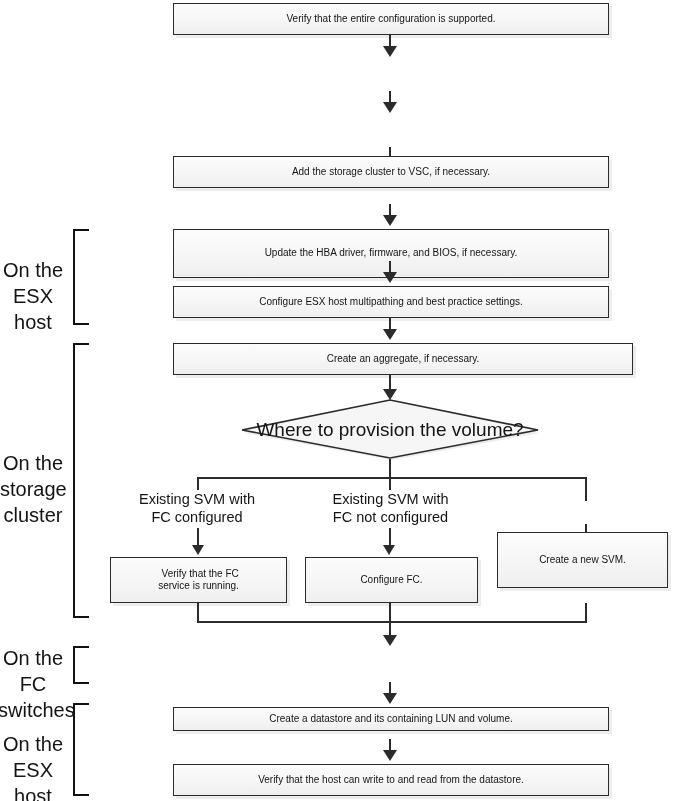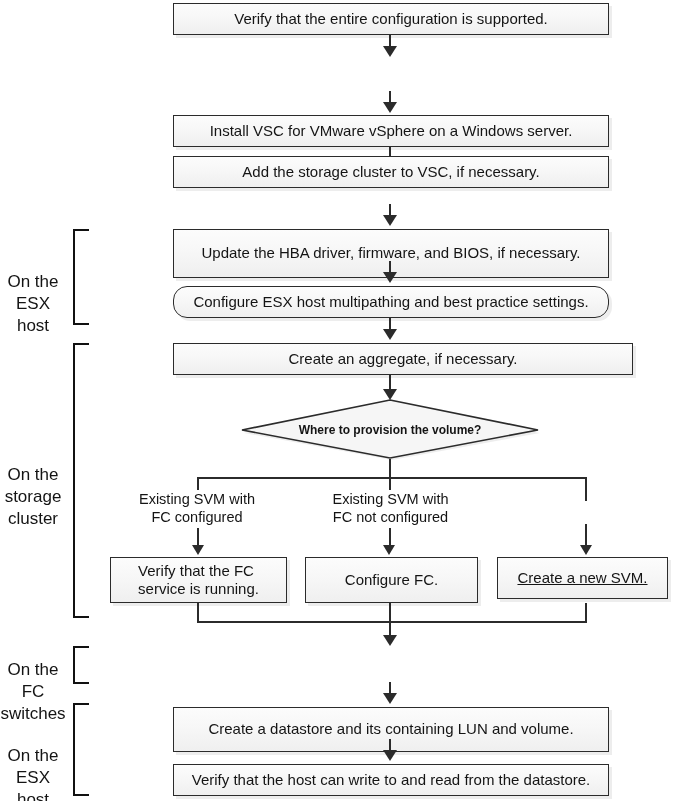--- a/index.html
+++ b/index.html
@@ -22,46 +22,45 @@
   
   .node {
     position: absolute;
     box-sizing: border-box;
     border: 1.5px solid #2b2b2b;
     background: linear-gradient(to bottom, #fcfcfc 0%, #f7f7f7 45%, #efefef 100%);
     box-shadow: 3px 3px 0 0 rgba(0,0,0,0.07);
     display: flex;
     align-items: center;
     justify-content: center;
-    text-align: left;
-    font-size: 15px;
+    text-align: right;
+    font-size: 10px;
     line-height: 1.22;
     color: #141414;
     padding: 8px 6px;
     white-space: pre-line;
   }
 
   
   .diamond-wrap {
     position: absolute;
   }
   .diamond-shape {
     position: absolute;
     inset: 0;
   }
   .diamond-label {
     position: absolute;
     inset: 0;
     display: flex;
     align-items: center;
     justify-content: center;
-    font-size: 12px;
+    font-size: 19px;
     color: #141414;
     text-align: center;
-    font-weight: bold;
   }
 
   
   .vline {
     position: absolute;
     background: #2b2b2b;
     width: 2.4px;
   }
   .hline {
     position: absolute;
@@ -93,25 +92,24 @@
     box-sizing: border-box;
     border-left: 2.2px solid #111;
     border-top: 2.2px solid #111;
     border-bottom: 2.2px solid #111;
     border-right: none;
     width: 16px;
   }
   .phase-label {
     position: absolute;
     text-align: center;
-    font-size: 17px;
+    font-size: 20px;
     line-height: 1.3;
     color: #141414;
     white-space: pre-line;
-    margin-top: 14px;
   }
 
   
   .edge-label {
     position: absolute;
     text-align: center;
     font-size: 14.5px;
     line-height: 1.25;
     color: #141414;
     white-space: pre-line;
@@ -124,36 +122,35 @@
 
   <div class="node" style="left:173px; top:3px; width:436px; height:32px;">Verify that the entire configuration is supported.</div>
 
   <div class="vline" style="left:388.8px; top:35px; height:18px;"></div>
   <div class="arrowhead" style="left:383px; top:46px;"></div>
 
 
   <div class="vline" style="left:388.8px; top:91px; height:18px;"></div>
   <div class="arrowhead" style="left:383px; top:102px;"></div>
 
-  <div class="node" style="left:173px; top:115px; width:436px; height:32px;">Install VSC for VMware vSphere on a Windows server.</div>
 
   <div class="vline" style="left:388.8px; top:147px; height:18px;"></div>
   <div class="arrowhead" style="left:383px; top:158px;"></div>
 
   <div class="node" style="left:173px; top:156px; width:436px; height:32px;">Add the storage cluster to VSC, if necessary.</div>
 
   <div class="vline" style="left:388.8px; top:204px; height:18px;"></div>
   <div class="arrowhead" style="left:383px; top:215px;"></div>
 
   <div class="node" style="left:173px; top:229px; width:436px; height:49px;">Update the HBA driver, firmware, and BIOS, if necessary.</div>
 
   <div class="vline" style="left:388.8px; top:261px; height:18px;"></div>
   <div class="arrowhead" style="left:383px; top:272px;"></div>
 
-  <div class="node" style="left:173px; top:286px; width:436px; height:32px;border-radius:14px;">Configure ESX host multipathing and best practice settings.</div>
+  <div class="node" style="left:173px; top:286px; width:436px; height:32px;">Configure ESX host multipathing and best practice settings.</div>
 
   <div class="vline" style="left:388.8px; top:318px; height:19px;"></div>
   <div class="arrowhead" style="left:383px; top:329px;"></div>
 
   <div class="node" style="left:173px; top:343px; width:460px; height:32px;">Create an aggregate, if necessary.</div>
 
   <div class="vline" style="left:388.8px; top:375px; height:17px;"></div>
   <div class="arrowhead" style="left:383px; top:389px;"></div>
 
   <div class="diamond-wrap" style="left:238px; top:398px; width:304px; height:64px;">
@@ -181,33 +178,33 @@
 
   <div class="vline-thin" style="left:585px; top:476.5px; height:24px;"></div>
   <div class="vline-thin" style="left:585px; top:524px; height:26px;"></div>
   <div class="arrowhead small" style="left:580px; top:545px;"></div>
 
   <div class="node" style="left:305px; top:557px; width:173px; height:46px;">Configure FC.</div>
 
   <div class="node" style="left:110px; top:557px; width:177px; height:46px;">Verify that the FC
 service is running.</div>
 
-  <div class="node" style="left:497px; top:557px; width:171px; height:42px;text-decoration:underline;">Create a new SVM.</div>
+  <div class="node" style="left:497px; top:532px; width:171px; height:56px;">Create a new SVM.</div>
 
   <div class="vline-thin" style="left:197px; top:603px; height:20px;"></div>
   <div class="vline-thin" style="left:585px; top:603px; height:20px;"></div>
   <div class="hline" style="left:197px; top:621px; width:390px;"></div>
   <div class="vline" style="left:388.8px; top:603px; height:36px;"></div>
   <div class="arrowhead" style="left:383px; top:635px;"></div>
 
 
   <div class="vline" style="left:388.8px; top:682px; height:17px;"></div>
   <div class="arrowhead" style="left:383px; top:693px;"></div>
 
-  <div class="node" style="left:173px; top:707px; width:436px; height:45px;">Create a datastore and its containing LUN and volume.</div>
+  <div class="node" style="left:173px; top:707px; width:436px; height:24px;">Create a datastore and its containing LUN and volume.</div>
 
   <div class="vline" style="left:388.8px; top:739px; height:17px;"></div>
   <div class="arrowhead" style="left:383px; top:750px;"></div>
 
   <div class="node" style="left:173px; top:764px; width:436px; height:32px;">Verify that the host can write to and read from the datastore.</div>
 
   <div class="bracket" style="left:73px; top:229px; height:96px;"></div>
   <div class="phase-label" style="left:0px; top:257px; width:66px;">On the
 ESX host</div>
 

